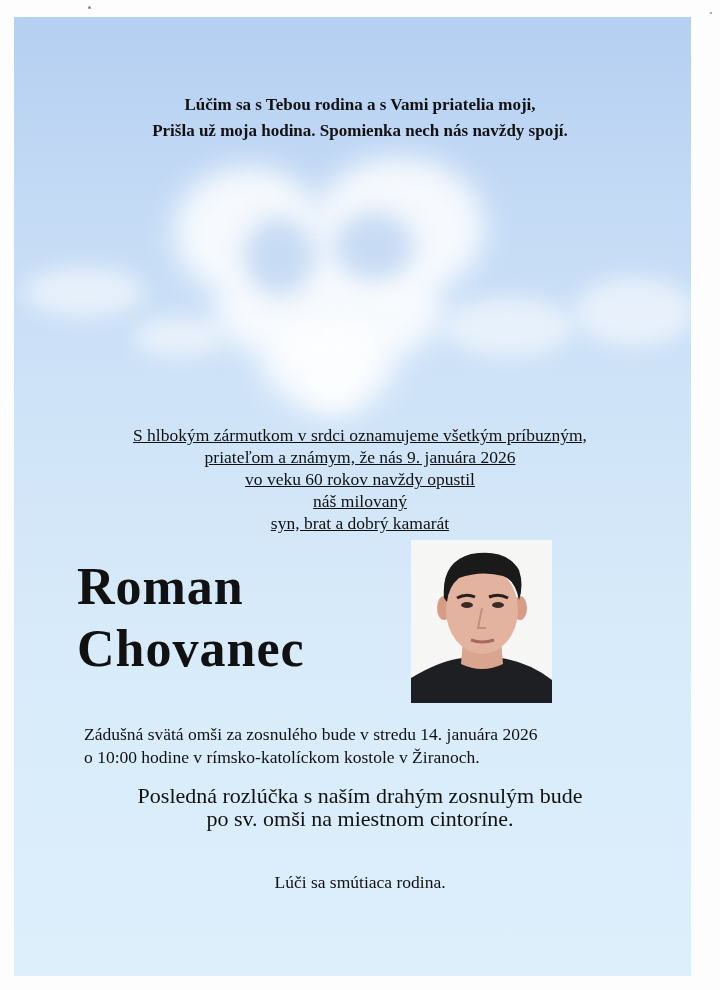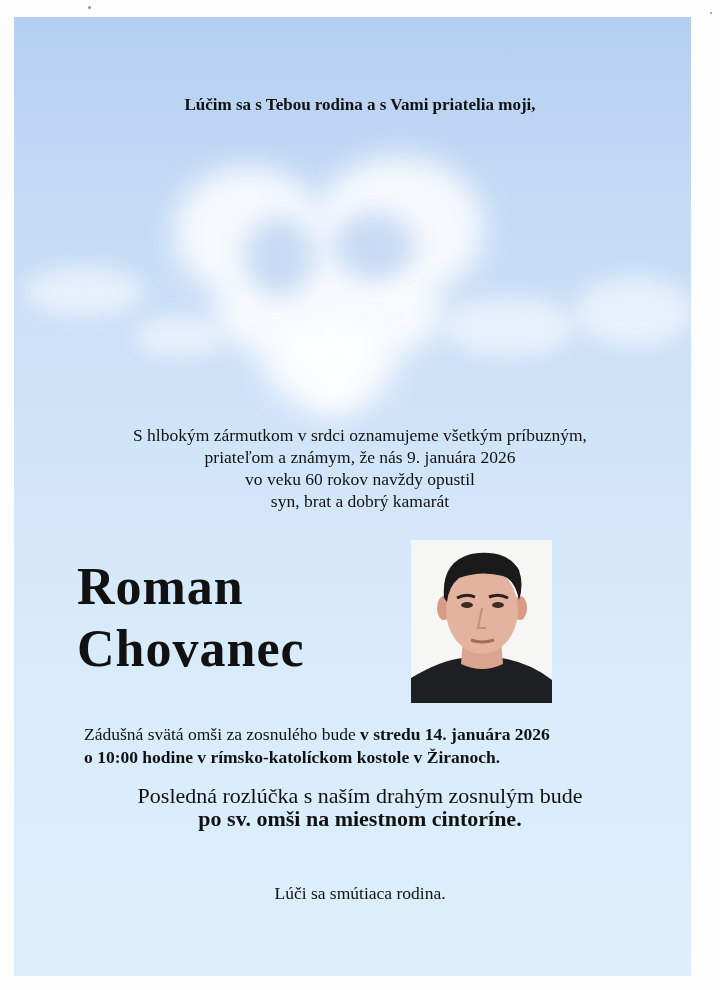--- a/index.html
+++ b/index.html
@@ -13,33 +13,33 @@
     .panel {
       position: absolute; left: 14px; top: 17px; width: 677px; height: 959px;
       background: linear-gradient(180deg, #b5cff2 0%, #c3daf5 18%, #cfe3f8 40%, #d8ebfa 65%, #ddeffb 100%);
       overflow: hidden;
     }
     .cloud { position: absolute; border-radius: 50%; background: #ffffff; filter: blur(14px); opacity: .85; }
     .wisp { position: absolute; border-radius: 50%; background: #ffffff; filter: blur(10px); opacity: .55; }
     .heart-hole { position: absolute; border-radius: 50%; background: #c2d8f3; filter: blur(12px); opacity: .9; }
     .text { position: absolute; left: 0; width: 720px; text-align: center; }
     .verse { top: 92px; font-weight: bold; font-size: 17px; line-height: 26px; }
-    .announce { top: 424px; font-size: 17.5px; line-height: 22px; }
+    .announce { top: 424px; font-size: 17.5px; line-height: 22px; text-decoration: underline; }
     .name {
       position: absolute; left: 77px; top: 556px; font-weight: bold;
       font-size: 52px; line-height: 62px; letter-spacing: 1px;
     }
     .photo {
       position: absolute; left: 411px; top: 540px; width: 141px; height: 163px;
       background: #f7f7f6; overflow: hidden;
     }
     .mass { position: absolute; left: 84px; top: 723px; font-size: 17.5px; line-height: 23px; text-align: left; }
     .farewell { top: 784px; font-size: 22px; line-height: 23px; }
-    .closing { top: 871px; font-size: 17.5px; line-height: 22px; margin-top: 11px; }
-    b { font-weight: bold; }
+    .closing { top: 871px; font-size: 17.5px; line-height: 22px; }
+    b { font-weight: normal; }
   </style>
 </head>
 <body>
 
 <div class="speck" style="left:88px;top:6px;"></div>
 <div class="speck" style="left:710px;top:12px;width:2px;height:2px;"></div>
 
 <div class="panel">
 
   <div>
@@ -53,26 +53,28 @@
   </div>
 
   <div class="wisp" style="left:10px;top:250px;width:120px;height:50px;"></div>
   <div class="wisp" style="left:430px;top:280px;width:130px;height:60px;"></div>
   <div class="wisp" style="left:560px;top:260px;width:120px;height:70px;"></div>
   <div class="wisp" style="left:120px;top:300px;width:90px;height:40px;"></div>
 </div>
 
 <div class="text verse">
   <div>Lúčim sa s Tebou rodina a s Vami priatelia moji,</div>
+  <div>Prišla už moja hodina. Spomienka nech nás navždy spojí.</div>
 </div>
 
 <div class="text announce">
   <div>S hlbokým zármutkom v srdci oznamujeme všetkým príbuzným,</div>
   <div>priateľom a známym, že nás 9. januára 2026</div>
   <div>vo veku 60 rokov navždy opustil</div>
+  <div>náš milovaný</div>
   <div>syn, brat a dobrý kamarát</div>
 </div>
 
 <div class="name">
   <div>Roman</div>
   <div>Chovanec</div>
 </div>
 
 <div class="photo" aria-label="portrait-photo">
   <svg width="141" height="163" viewBox="0 0 141 163">

